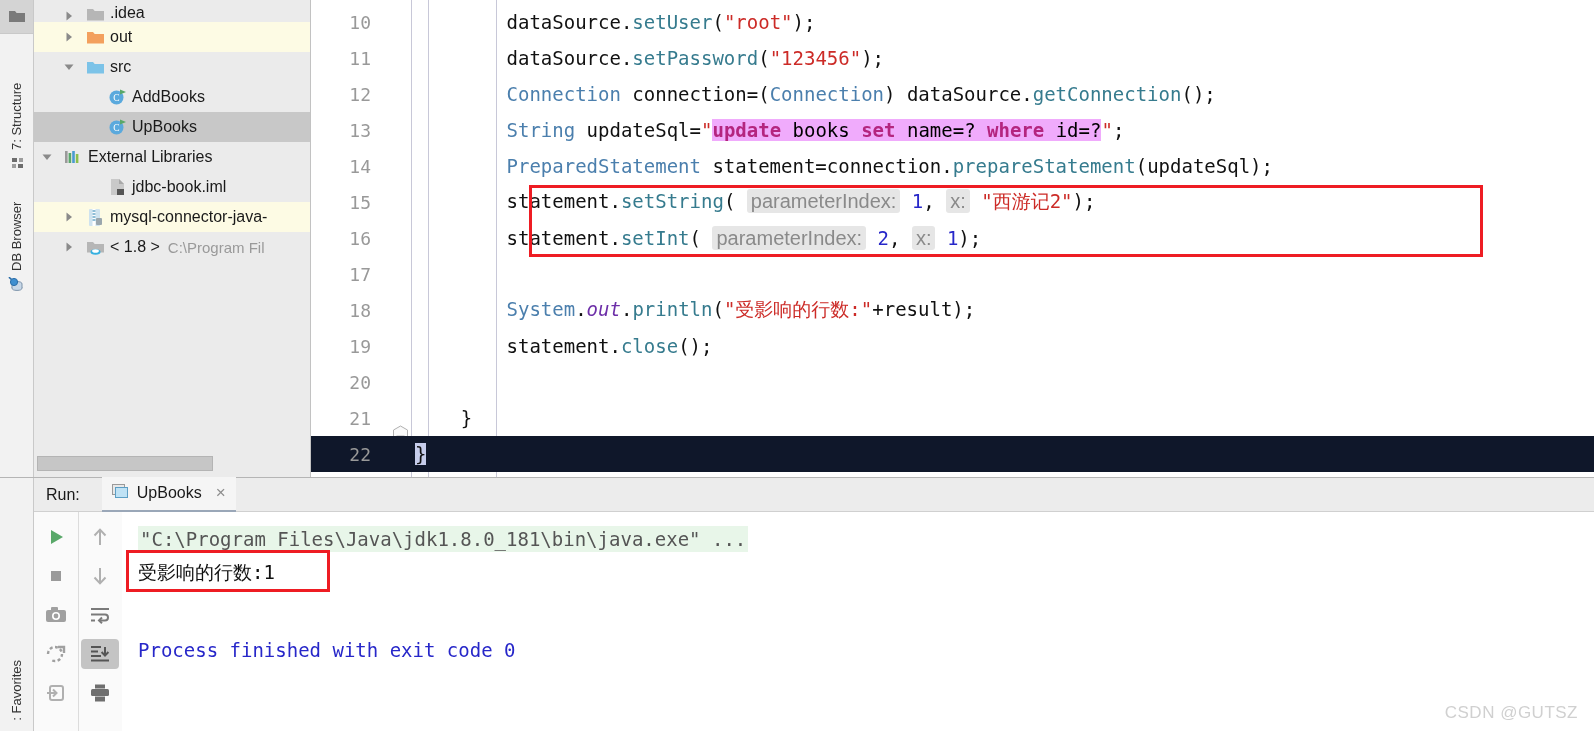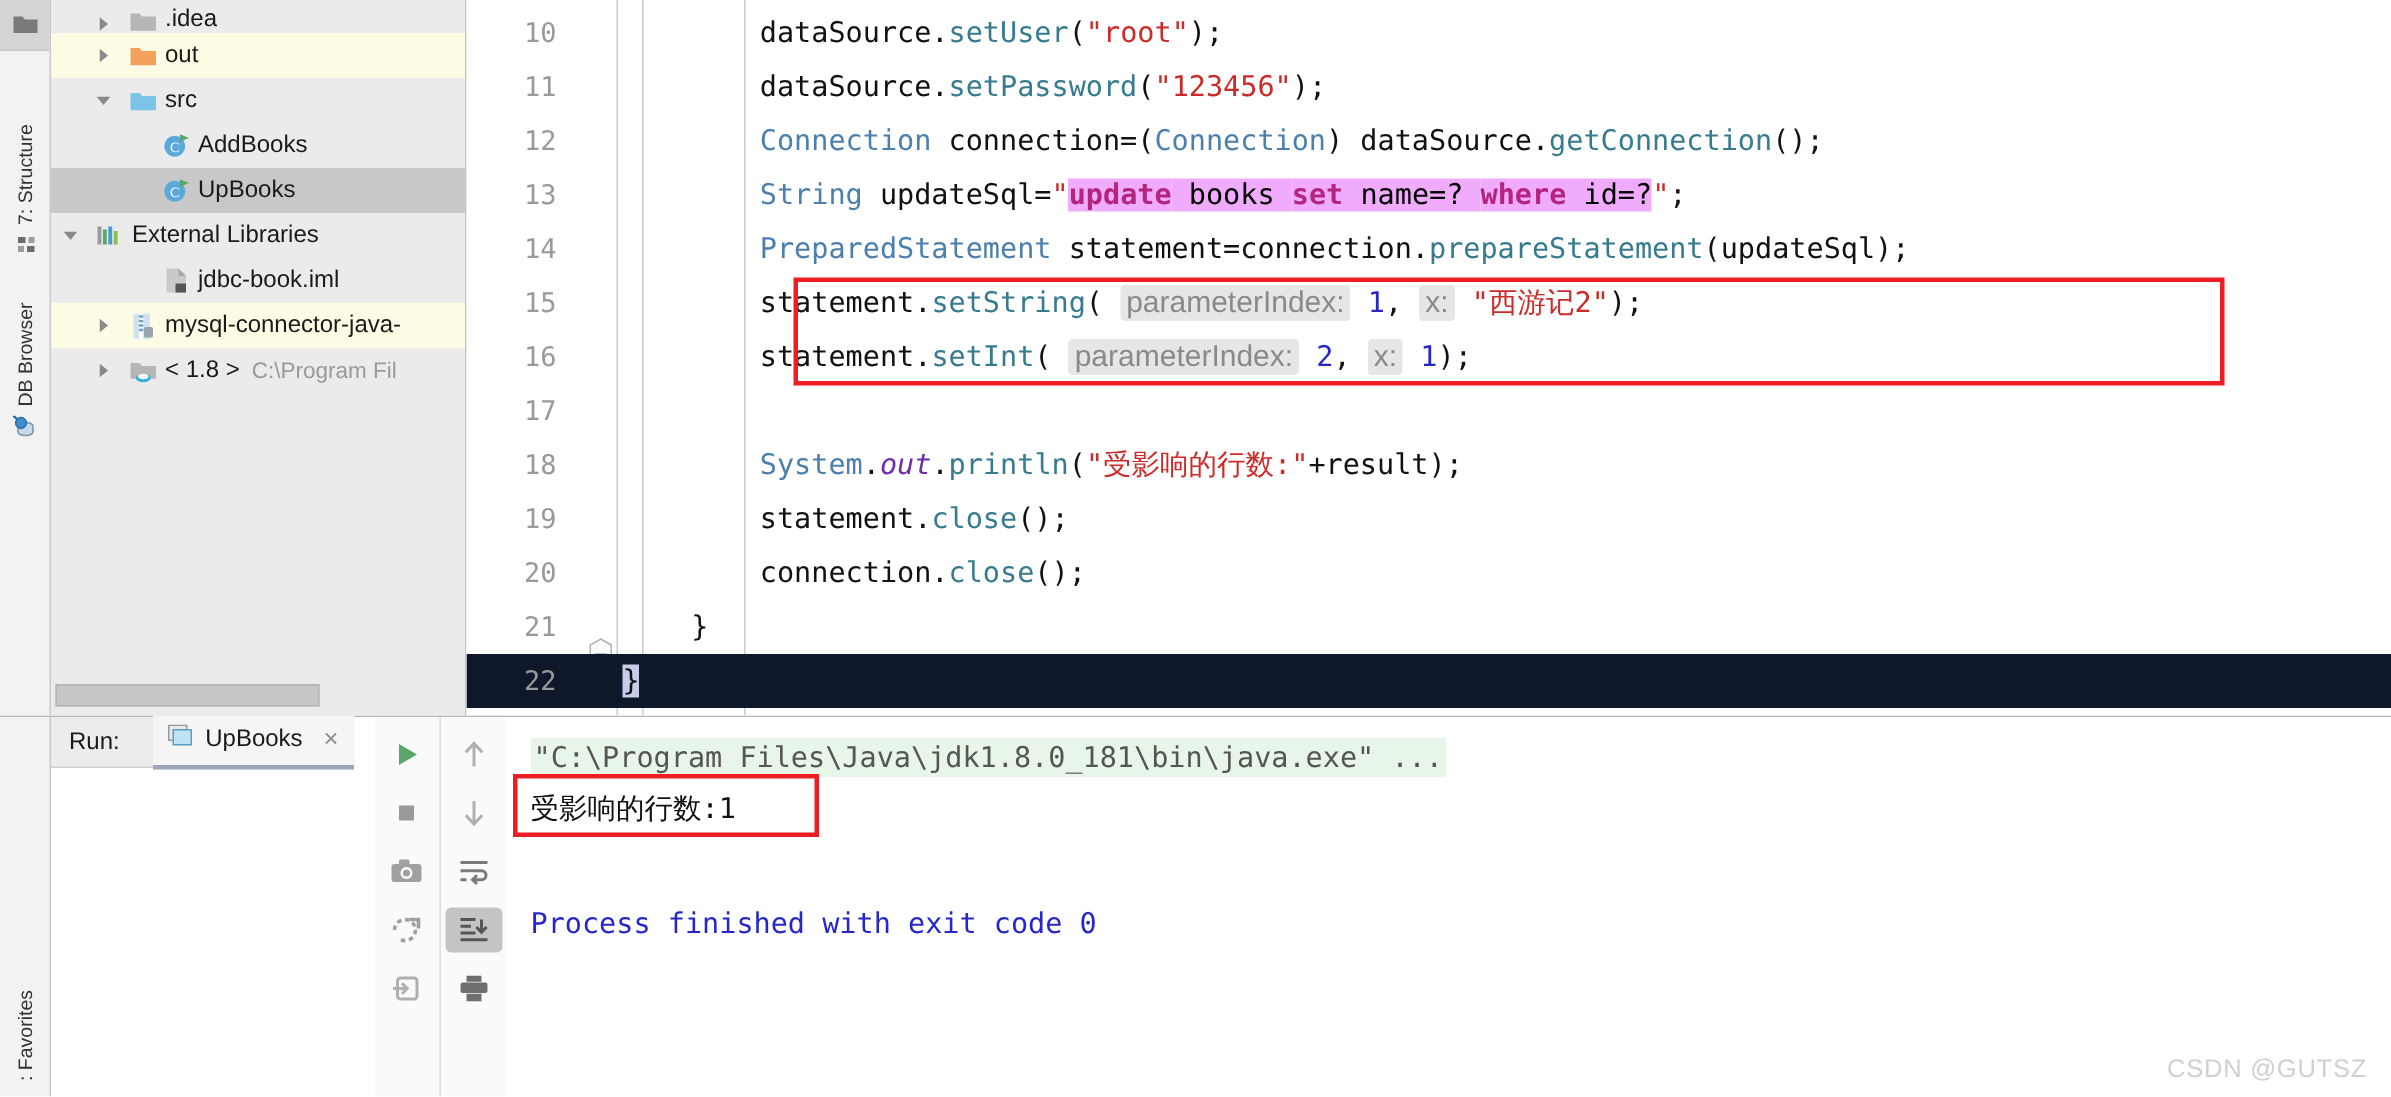--- a/index.html
+++ b/index.html
@@ -102,21 +102,21 @@
   
   .runwrap{flex:1;display:flex;border-top:1px solid #b5b5b5;background:#ffffff;}
   .runstrip{
     width:33px;flex:none;background:#f2f2f2;border-right:1px solid #c9c9c9;position:relative;
   }
   .runstrip .vlabel2{
     position:absolute;left:0;bottom:10px;width:33px;
     writing-mode:vertical-rl;transform:rotate(180deg);
     font-size:13px;color:#333;display:flex;align-items:center;gap:6px;
   }
-  .runmain{flex:1;display:flex;flex-direction:row;background:#ffffff;gap:14px;}
+  .runmain{flex:1;display:flex;flex-direction:column;background:#ffffff;}
   .runhead{
     height:33px;background:#ececec;display:flex;align-items:center;
     border-bottom:1px solid #d0d0d0;
   }
   .runlabel{font-size:16px;color:#1a1a1a;padding-left:12px;padding-right:22px;}
   .runtab{
     height:33px;display:flex;align-items:center;gap:8px;padding:0 10px;
     background:#f5f5f5;border-bottom:3px solid #9aa7b8;font-size:16px;color:#1a1a1a;
   }
   .runtab .x{color:#8d8d8d;font-size:17px;margin-left:6px;}
@@ -327,21 +327,21 @@
           <div class="codeline"><span class="lnum">10</span><span class="gutter"></span><span class="codetext"><span class="k-plain">        </span><span class="k-plain">dataSource</span><span class="k-plain">.</span><span class="k-meth">setUser</span><span class="k-plain">(</span><span class="k-str">"root"</span><span class="k-plain">);</span></span></div>
           <div class="codeline"><span class="lnum">11</span><span class="gutter"></span><span class="codetext"><span class="k-plain">        </span><span class="k-plain">dataSource</span><span class="k-plain">.</span><span class="k-meth">setPassword</span><span class="k-plain">(</span><span class="k-str">"123456"</span><span class="k-plain">);</span></span></div>
           <div class="codeline"><span class="lnum">12</span><span class="gutter"></span><span class="codetext"><span class="k-plain">        </span><span class="k-type">Connection</span><span class="k-plain"> connection=(</span><span class="k-type">Connection</span><span class="k-plain">) dataSource.</span><span class="k-meth">getConnection</span><span class="k-plain">();</span></span></div>
           <div class="codeline"><span class="lnum">13</span><span class="gutter"></span><span class="codetext"><span class="k-plain">        </span><span class="k-type">String</span><span class="k-plain"> updateSql=</span><span class="k-str">"</span><span class="sqlkw sqlhl">update</span><span class="sqlhl"> books </span><span class="sqlkw sqlhl">set</span><span class="sqlhl"> name=? </span><span class="sqlkw sqlhl">where</span><span class="sqlhl"> id=?</span><span class="k-str">"</span><span class="k-plain">;</span></span></div>
           <div class="codeline"><span class="lnum">14</span><span class="gutter"></span><span class="codetext"><span class="k-plain">        </span><span class="k-type">PreparedStatement</span><span class="k-plain"> statement=connection.</span><span class="k-meth">prepareStatement</span><span class="k-plain">(updateSql);</span></span></div>
           <div class="codeline"><span class="lnum">15</span><span class="gutter"></span><span class="codetext"><span class="k-plain">        </span><span class="k-plain">statement</span><span class="k-plain">.</span><span class="k-meth">setString</span><span class="k-plain">( </span><span class="hint">parameterIndex:</span><span class="k-plain"> </span><span class="k-num">1</span><span class="k-plain">, </span><span class="hint">x:</span><span class="k-plain"> </span><span class="k-str">"西游记2"</span><span class="k-plain">);</span></span></div>
           <div class="codeline"><span class="lnum">16</span><span class="gutter"></span><span class="codetext"><span class="k-plain">        </span><span class="k-plain">statement</span><span class="k-plain">.</span><span class="k-meth">setInt</span><span class="k-plain">( </span><span class="hint">parameterIndex:</span><span class="k-plain"> </span><span class="k-num">2</span><span class="k-plain">, </span><span class="hint">x:</span><span class="k-plain"> </span><span class="k-num">1</span><span class="k-plain">);</span></span></div>
           <div class="codeline"><span class="lnum">17</span><span class="gutter"></span></div>
           <div class="codeline"><span class="lnum">18</span><span class="gutter"></span><span class="codetext"><span class="k-plain">        </span><span class="k-type">System</span><span class="k-plain">.</span><span class="k-static">out</span><span class="k-plain">.</span><span class="k-meth">println</span><span class="k-plain">(</span><span class="k-str">"受影响的行数:"</span><span class="k-plain">+result);</span></span></div>
           <div class="codeline"><span class="lnum">19</span><span class="gutter"></span><span class="codetext"><span class="k-plain">        </span><span class="k-plain">statement</span><span class="k-plain">.</span><span class="k-meth">close</span><span class="k-plain">();</span></span></div>
-          <div class="codeline"><span class="lnum">20</span><span class="gutter"></span><span class="codetext"><span class="k-plain">        </span><span class="k-plain">connection</span><span class="k-plain">.</span><span class="k-meth">close</span><span class="k-plain">();</span></span></div>
+          <div class="codeline"><span class="lnum">20</span><span class="gutter"></span></div>
           <div class="codeline"><span class="lnum">21</span><span class="gutter"><span class="foldmark"><svg width="17" height="19" viewBox="0 0 17 19">
                   <path d="M8.5 1 L15.5 5 V18 H1.5 V5 Z" fill="#fafafa" stroke="#b0b0b0"></path>
                   <path d="M4.5 11.5 h8" stroke="#888" stroke-width="1.6"></path>
                 </svg></span></span><span class="codetext"><span class="k-plain">    }</span></span></div>
           <div class="codeline caretline"><span class="lnum">22</span><span class="gutter"></span><span class="codetext"><span class="k-plain selbrace">}</span></span></div>
         </div>
       <div class="redbox" style="left:218px;top:185px;width:954px;height:72px;"></div>
     </div>
   </div>
 

